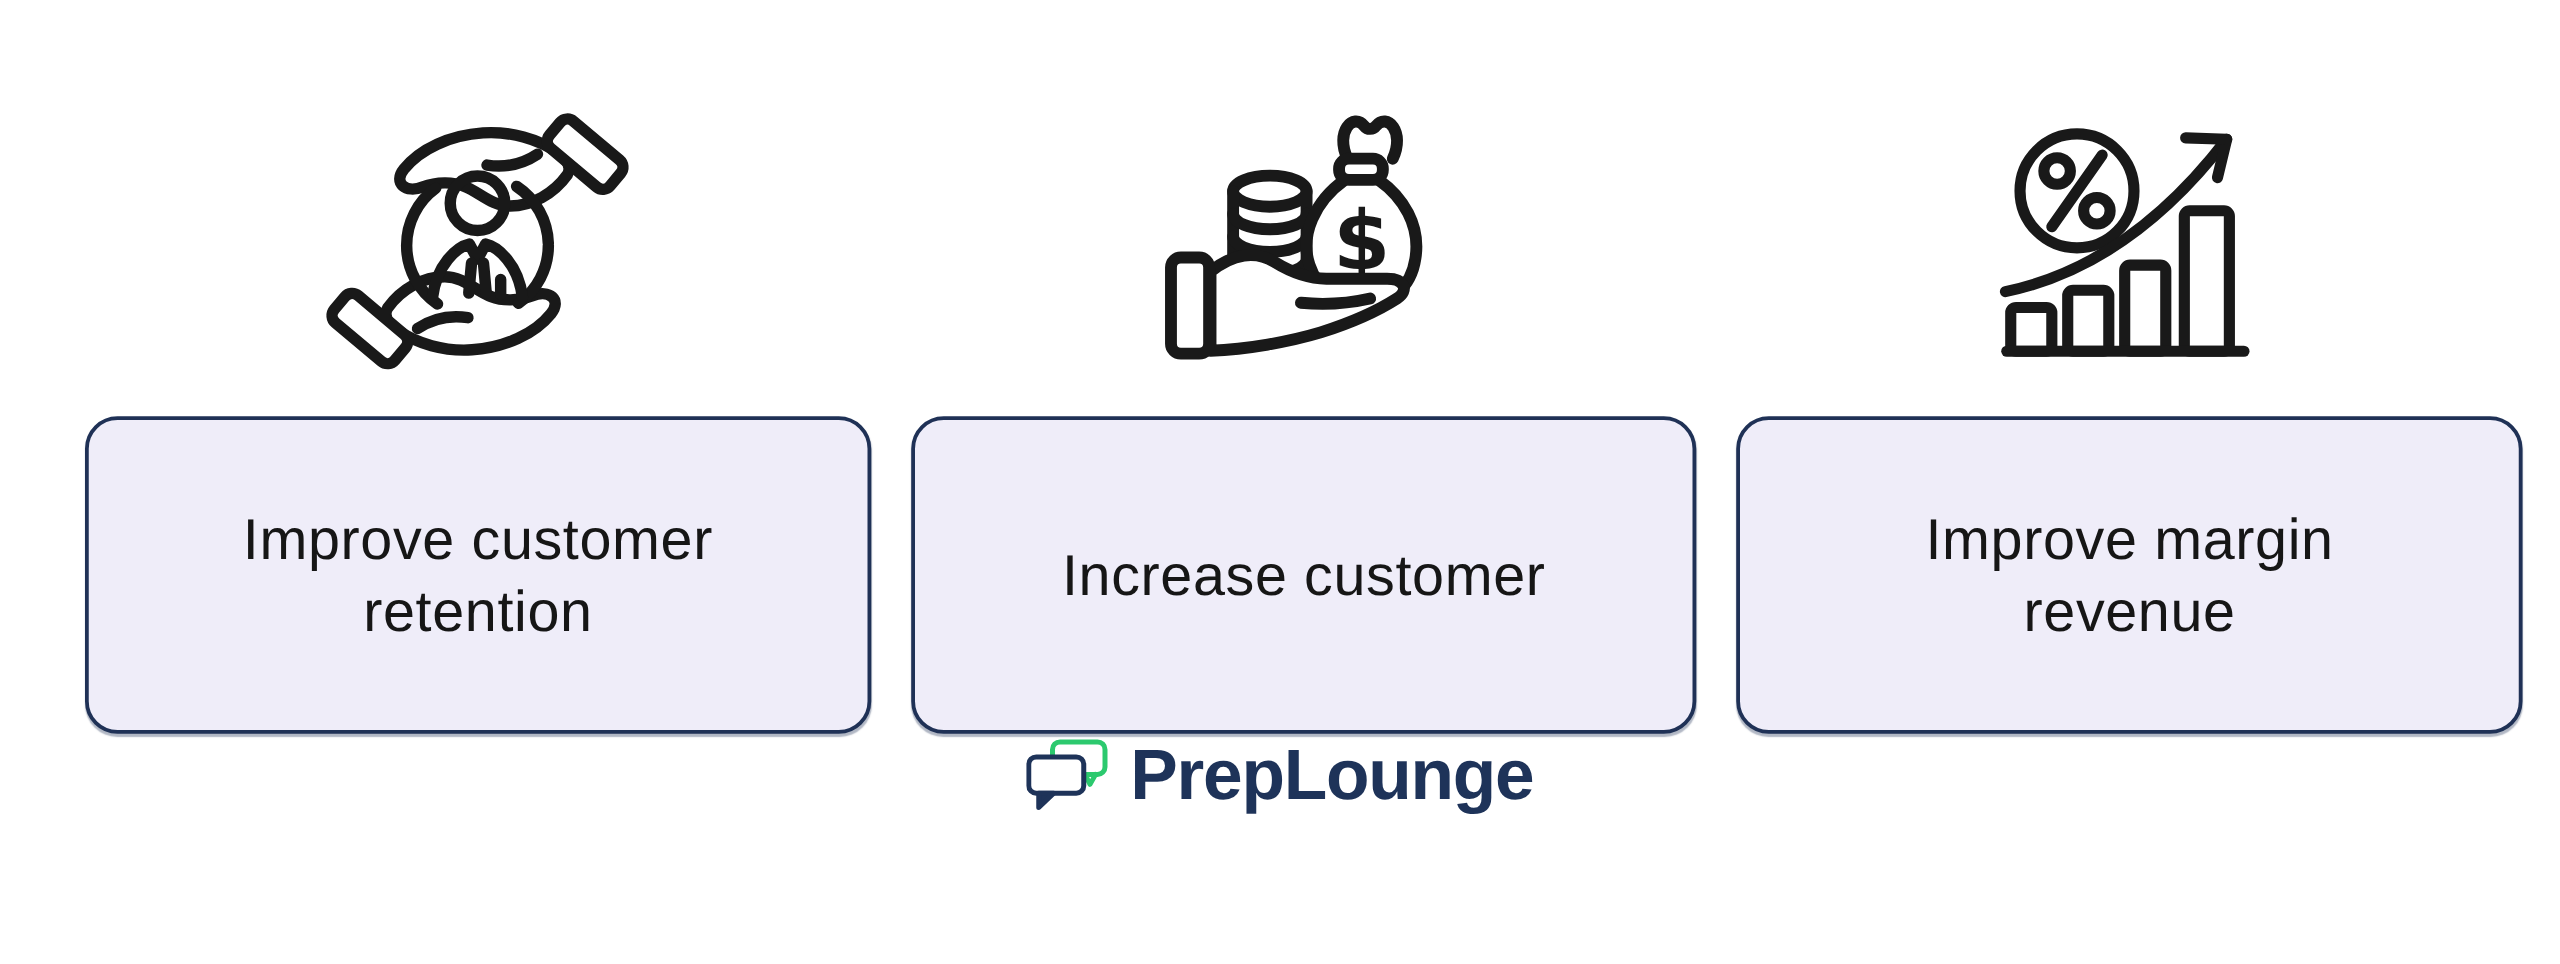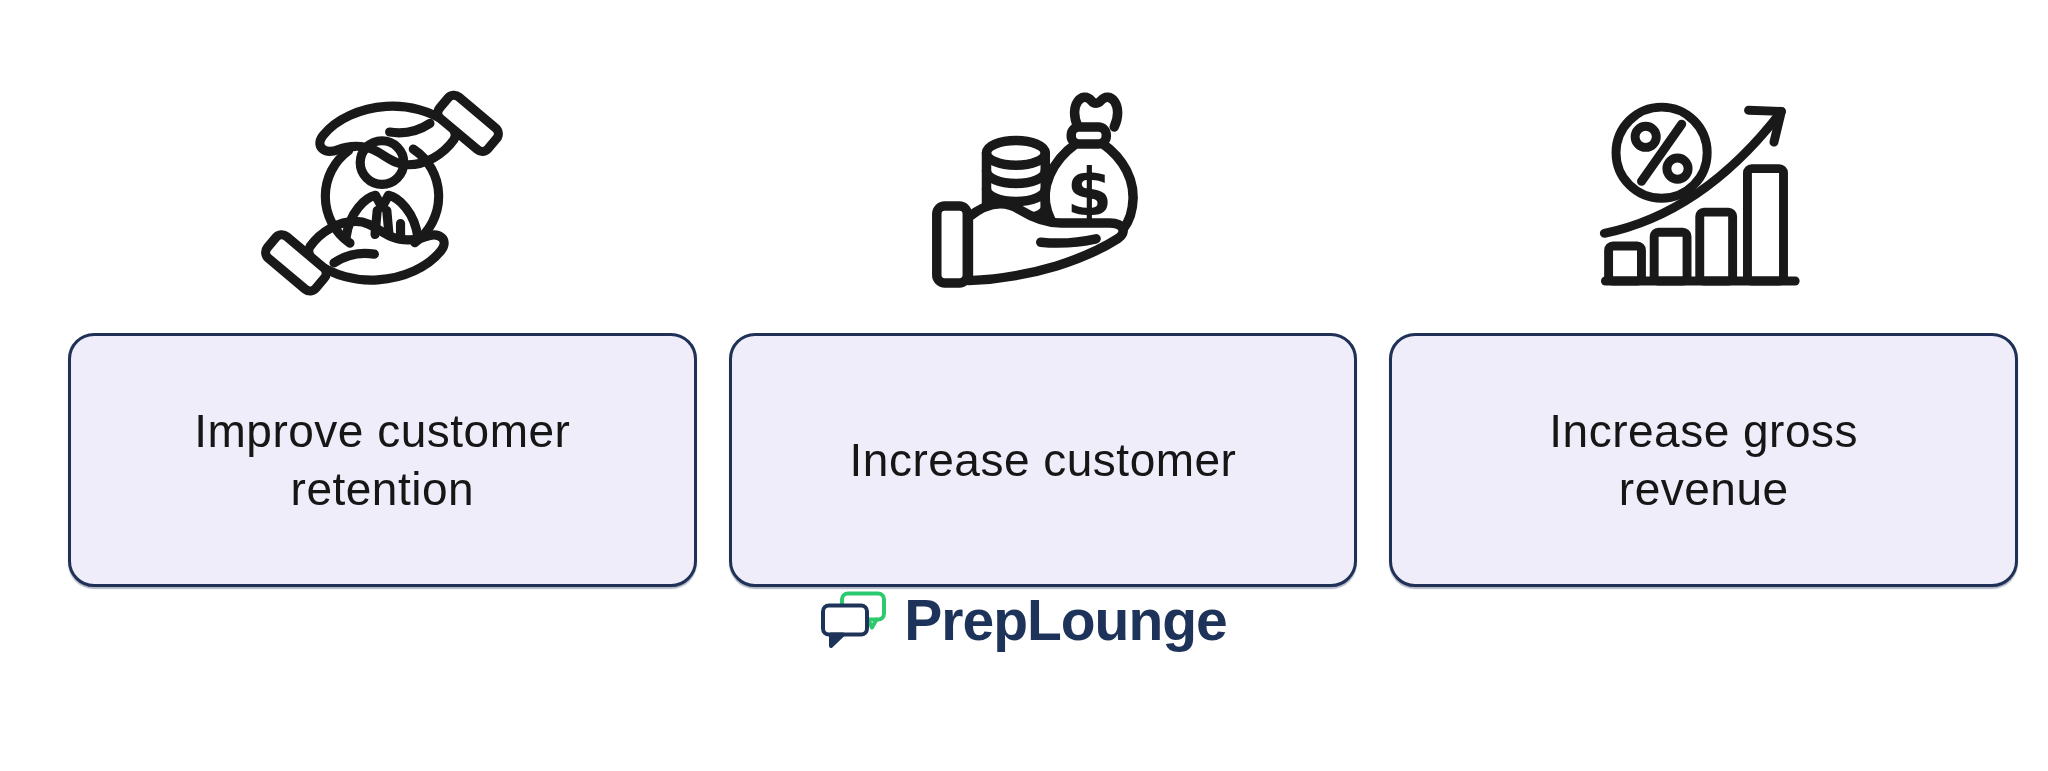--- a/index.html
+++ b/index.html
@@ -110,21 +110,21 @@
           <path d="M 71 11 L 86.5 11.5 L 83 26"></path>
 
           <rect x="5" y="75" width="15.5" height="16.5" rx="2"></rect>
           <rect x="26.5" y="68.5" width="15.5" height="23" rx="2"></rect>
           <rect x="48" y="59" width="15.5" height="32.5" rx="2"></rect>
           <rect x="70.5" y="38.5" width="17" height="53" rx="2"></rect>
           <path d="M 3.5 91.5 L 93 91.5"></path>
         </svg>
       </div>
       <div class="card">
-        <span class="card-line">Increase gross</span>
+        <span class="card-line">Improve margin</span>
         <span class="card-line">revenue</span>
       </div>
     </div>
 
   </div>
 
   <div class="logo-row">
     <svg class="logo-svg" width="66" height="58" viewBox="0 0 66 58">
       <rect class="green" x="21" y="2.5" width="42" height="26" rx="6"></rect>
       <path class="green" d="M 47 28.5 L 51 36.5 L 55.5 28.5"></path>

